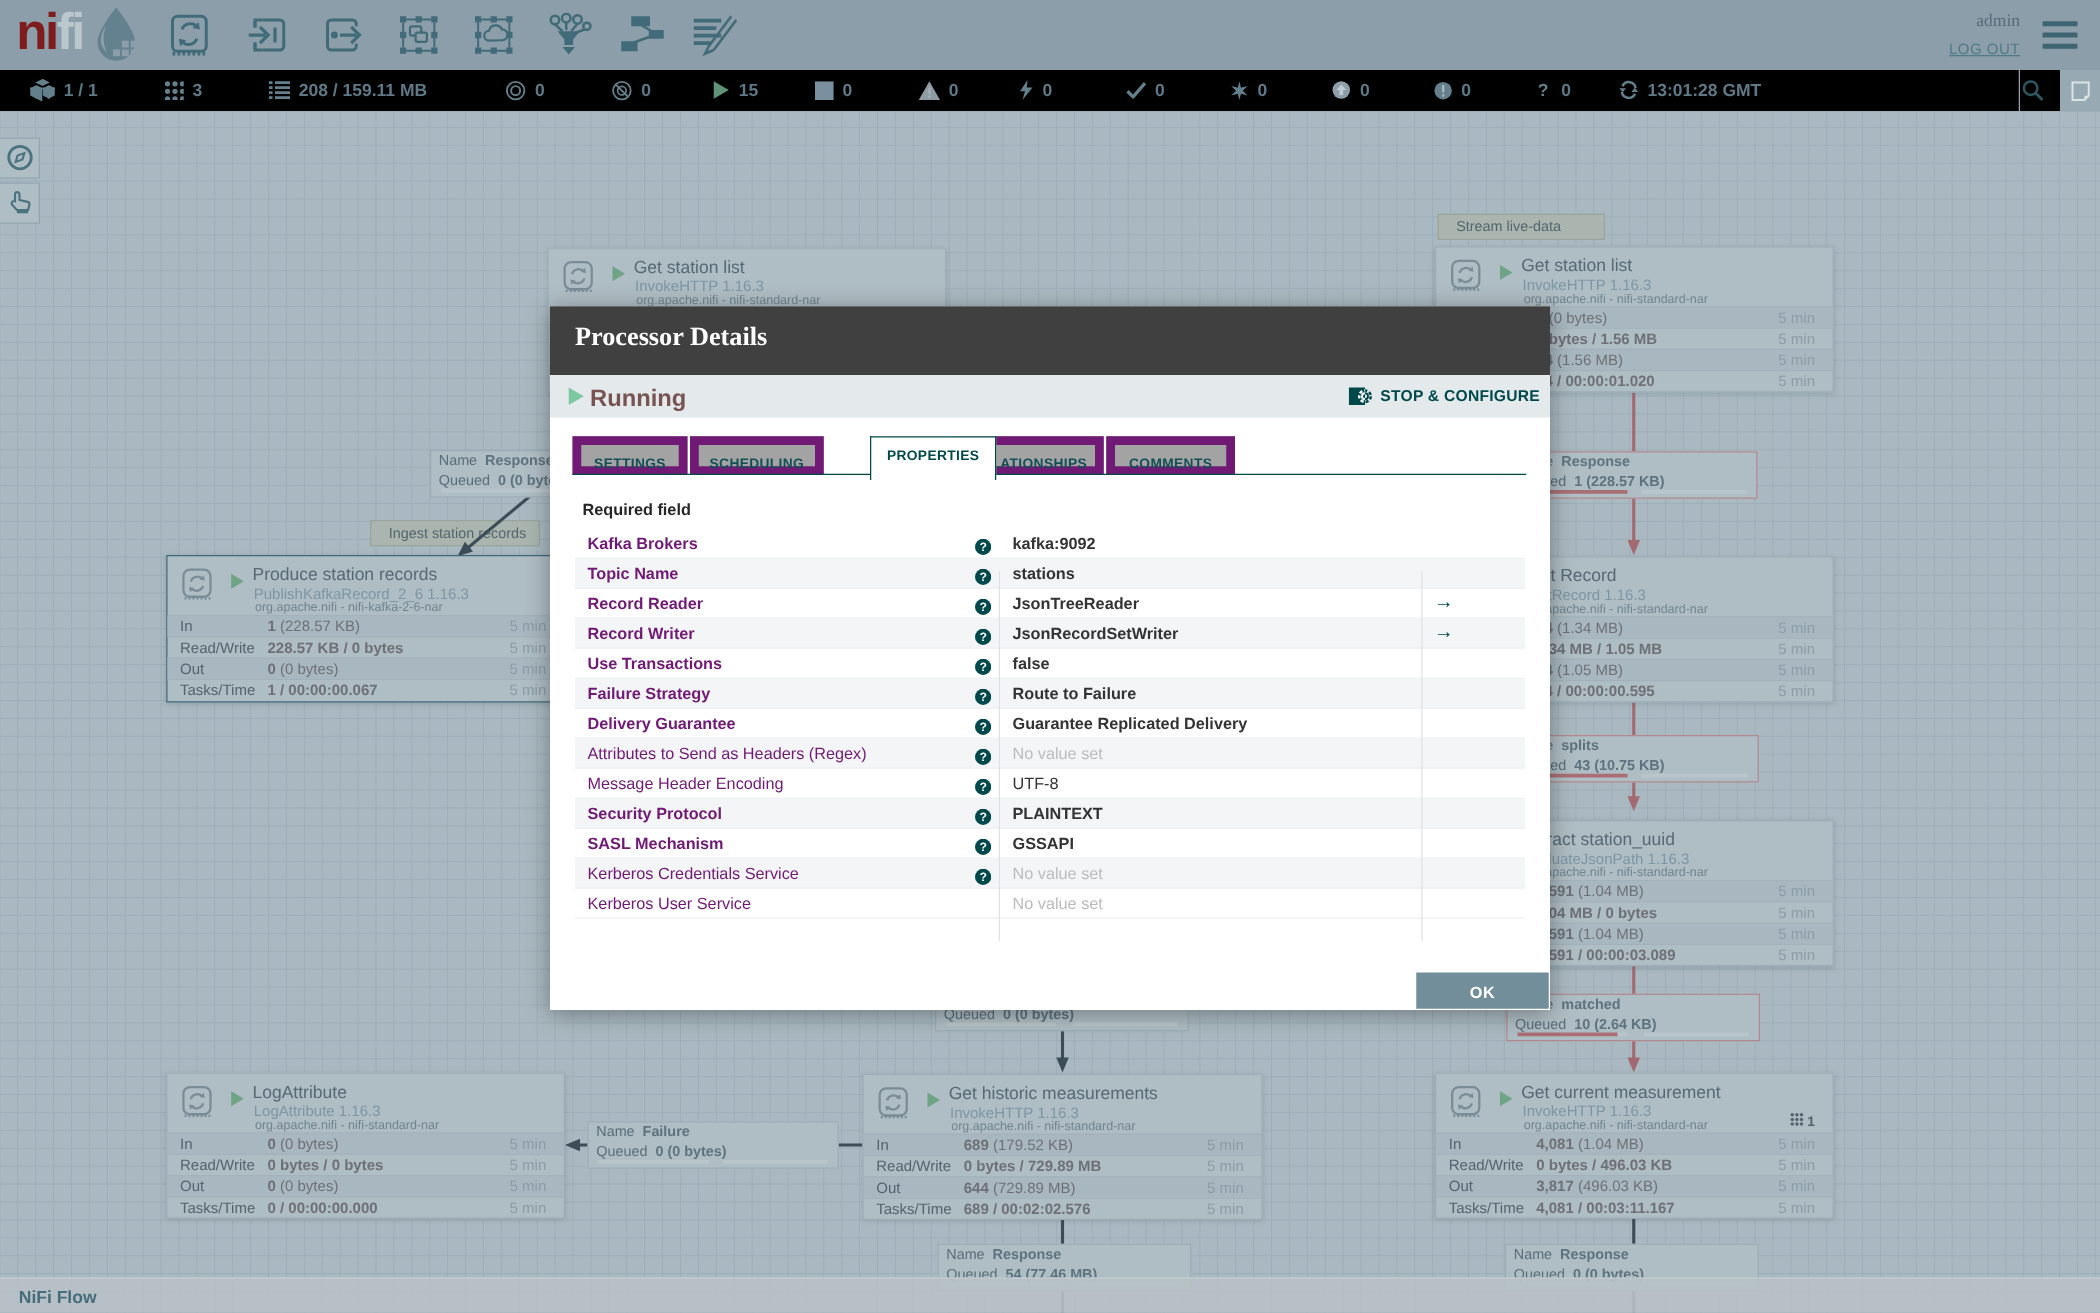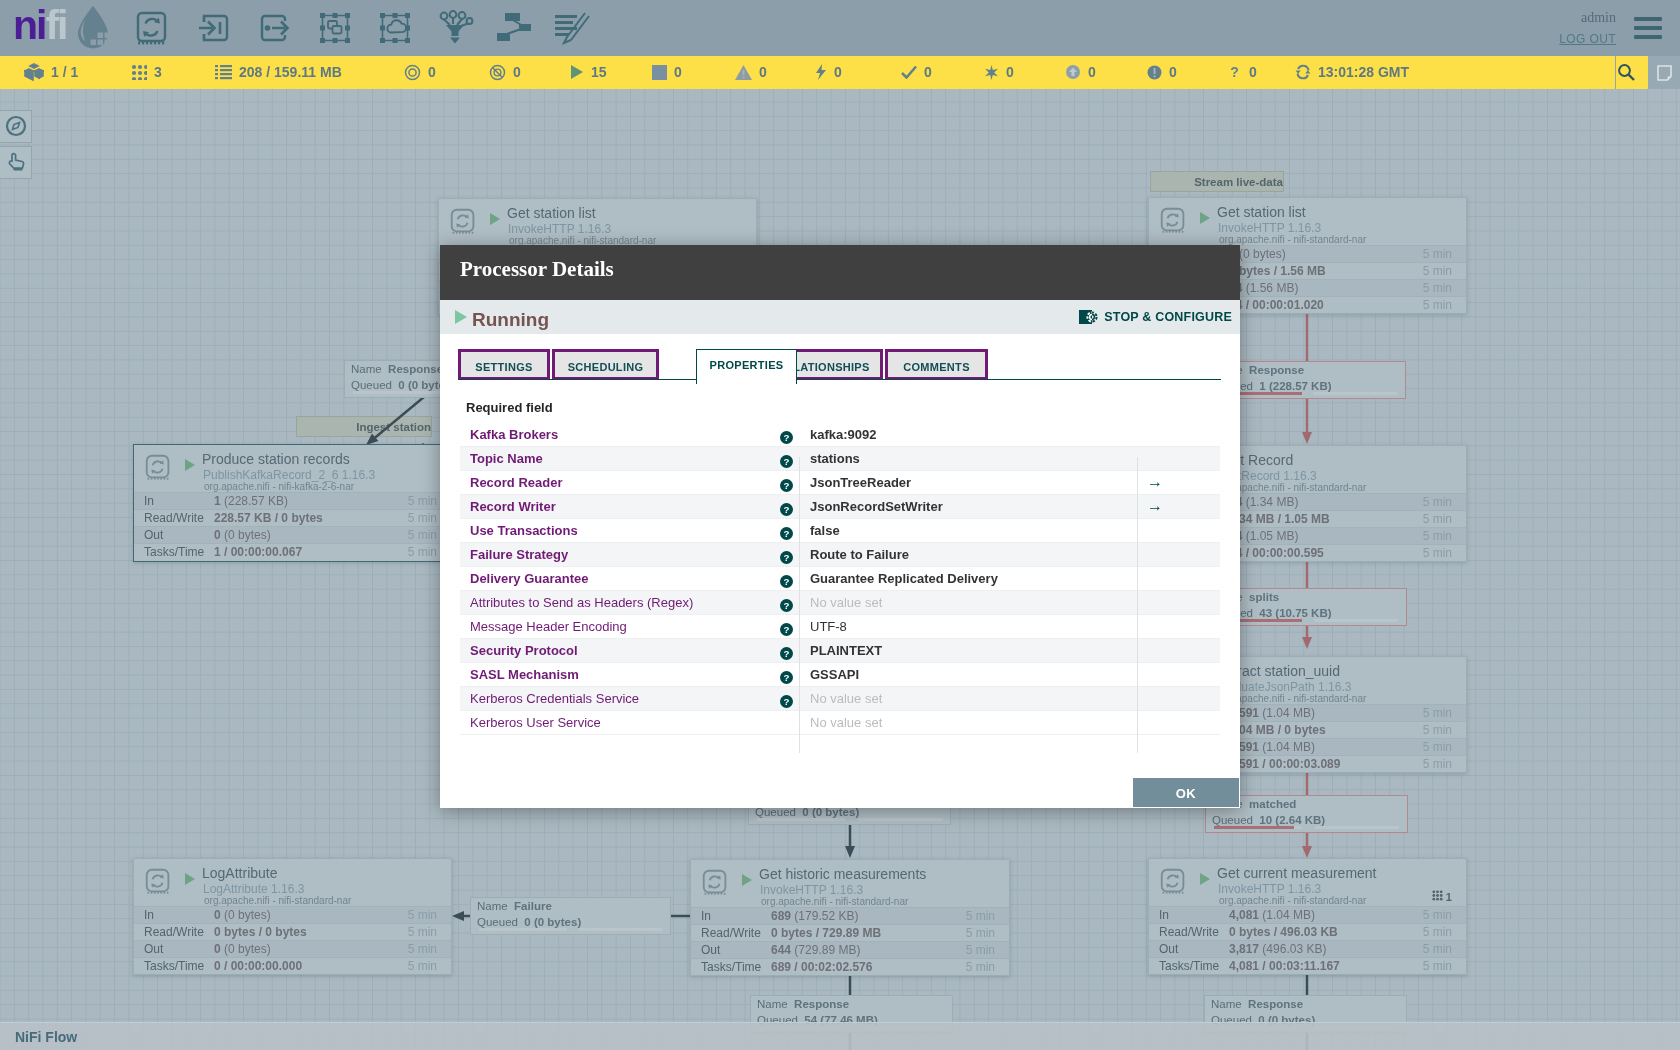--- a/index.html
+++ b/index.html
@@ -3,28 +3,28 @@
 <meta charset="utf-8">
 <style>
   * { margin:0; padding:0; box-sizing:border-box; }
   html,body { width:1680px; height:1050px; overflow:hidden; }
   body { font-family:"Liberation Sans", sans-serif; position:relative; background:#AAB9C1; }
   #page { position:absolute; left:0; top:0; width:1680px; height:1050px; overflow:hidden; }
 
   
   #hdr { position:absolute; left:0; top:0; width:1680px; height:56px; background:#8B9EA9; }
   #logo { position:absolute; left:13px; top:2px; font-size:41px; font-weight:bold; letter-spacing:-2px; }
-  #logo .ni { color:#4c1d95; } #logo .fi { color:#BAC7CD; }
+  #logo .ni { color:#7f1d1d; } #logo .fi { color:#BAC7CD; }
   #admin { position:absolute; right:64px; top:10px; text-align:right; font-size:14px; font-family:"Liberation Serif",serif; color:#566B79; }
   #admin .lo { font-family:"Liberation Sans",sans-serif; font-size:12px; color:#517A87; text-decoration:underline; margin-top:6px; letter-spacing:0.4px;}
   #burger { position:absolute; right:18px; top:17px; width:28px; }
   #burger div { height:4px; background:#3F6472; margin-bottom:5px; border-radius:1px;}
 
   
-  #statusbar { position:absolute; left:0; top:56px; width:1680px; height:33px; background:#fde047; font-size:14px; color:#5E7886;padding-left:48px; }
+  #statusbar { position:absolute; left:0; top:56px; width:1680px; height:33px; background:#000000; font-size:14px; color:#5E7886;padding-left:48px; }
   .sitem { position:absolute; top:0; height:33px; line-height:33px; white-space:nowrap; }
   .sitem svg { vertical-align:middle; margin-right:7px; position:relative; top:-1px;}
   .snum { font-weight:bold; color:#5E7886; }
   #srch { position:absolute; right:44px; top:7px;} #sep1{position:absolute;right:64px;top:0;width:1px;height:33px;background:#93A5AF;}
   #panelbtn { position:absolute; right:0px; top:0px; width:32px; height:33px; background:#97A9B2;}
 
   
   #canvas { position:absolute; left:0; top:89px; width:1680px; height:961px;
     background-color:#AAB9C1;
     background-image: linear-gradient(to right, #9DAEB8 1px, transparent 1px),
@@ -43,21 +43,21 @@
   .pbund { position:absolute; left:70px; top:36px; font-size:10px; color:#71858F; }
   .prows { position:absolute; left:0; top:47px; width:100%; }
   .prow { position:relative; height:17px; line-height:17px; padding:0 15px 0 10px; color:#53646E; border-top:1px solid #A3B2BA; }
   .prow:nth-child(odd) { background:#A9B8C0; }
   .prow .pv { position:absolute; left:80px; color:#6E7078; }
   .prow .pv b, .prow b { color:#6E7078; }
   .prow .pm { position:absolute; right:14px; color:#8B9DA7; }
   .pbadge { position:absolute; right:14px; top:31px; font-size:11px; color:#53646E; font-weight:bold; }
 
   
-  .ylabel { position:absolute; z-index:1; height:21px; background:#A9B5AE; border:1px solid #98A59D; font-size:11.5px; font-weight:bold; color:#54656D; line-height:20px; padding-left:14px;text-align:right; }
+  .ylabel { position:absolute; z-index:1; height:21px; background:#A9B5AE; border:1px solid #98A59D; font-size:11.5px; font-weight:normal; color:#54656D; line-height:20px; padding-left:14px; }
 
   
   .clabel { position:absolute; z-index:3; width:184px; height:38px; background:#AFBDC4; border:1px solid #9DADB6; font-size:11.5px; color:#5A6E79; }
   .clabel.red { border-color:#B2898E; }
   .cl1, .cl2 { padding:1px 6px 0 6px; line-height:15px; white-space:nowrap; }
   .cl1 b, .cl2 b { color:#5F737E; }
   .cbar { position:absolute; bottom:3px; height:3px; background:#B9C5CB; }
   .cbar i { display:block; height:3px; }
   .cbar.l { left:8px; width:44%; }
   .cbar.r { right:8px; width:42%; }
@@ -70,21 +70,21 @@
   #mhdr { position:absolute; left:0; top:0; width:100%; height:55px; background:#404040; }
   #mhdr span { position:absolute; left:20px; top:12px; font-family:"Liberation Serif", serif; font-weight:bold; font-size:21px; color:#FFFFFF; }
   #mstat { position:absolute; left:0; top:55px; width:100%; height:34px; background:#E4E9EC; }
   #mrun-tri { position:absolute; left:15px; top:10px; width:0; height:0; border-left:12px solid #7DC7A0; border-top:7px solid transparent; border-bottom:7px solid transparent; }
   #mrun { position:absolute; left:32px; top:9px; font-size:19px; font-weight:bold; color:#775351; }
   #mstop { position:absolute; right:8px; top:9px; font-size:12.5px; font-weight:bold; color:#004849; letter-spacing:0.2px; }
   #mstop svg { vertical-align:-4px; margin-right:4px; }
 
   
   #tabs { position:absolute; left:18px; top:104px; width:764px; height:35px; }
-  .tab { position:absolute; top:0; height:31px; line-height:31px; text-align:center; font-size:11px; font-weight:bold; letter-spacing:0.3px; background:#e5e5e5; border:3px solid #701a75; color:#124E55; }
+  .tab { position:absolute; top:0; height:31px; line-height:31px; text-align:center; font-size:11px; font-weight:bold; letter-spacing:0.3px; background:#a3a3a3; border:7px solid #701a75; color:#124E55; }
   .tab.active { background:#fff; border:1px solid #004849; border-bottom:none; color:#004849; height:35px; z-index:2;margin-left:35px; }
   #tabline { position:absolute; left:18px; top:134px; width:763px; height:1px; background:#004849; }
 
   #reqf { position:absolute; left:26px; top:155px; font-size:13px; font-weight:bold; color:#262626; }
 
   
   #ptable { position:absolute; left:20px; top:178px; width:760px; height:330px; overflow:hidden; font-size:13px; }
   #pthead { height:34px; background:#728E9B; color:#fff; font-weight:bold; position:relative; }
   #pthead .c1 { position:absolute; left:7px; top:9px; }
   #pthead .c2 { position:absolute; left:344px; top:9px; }

